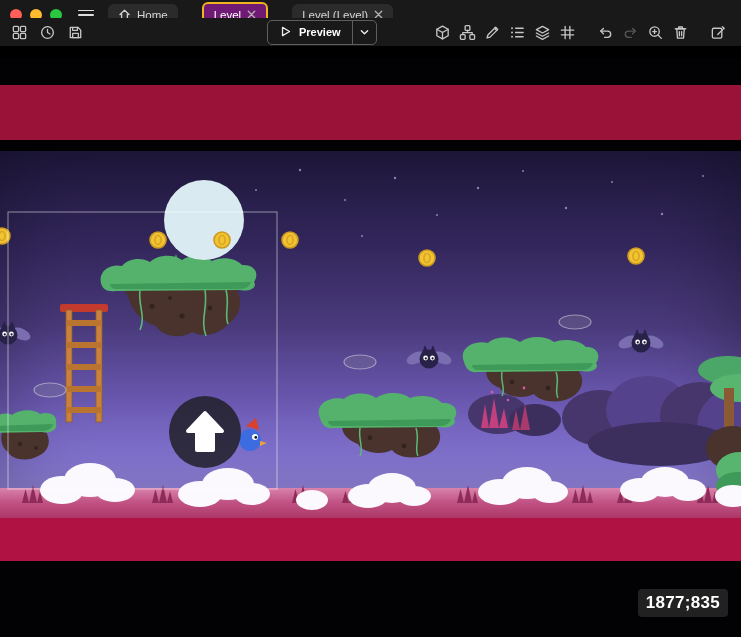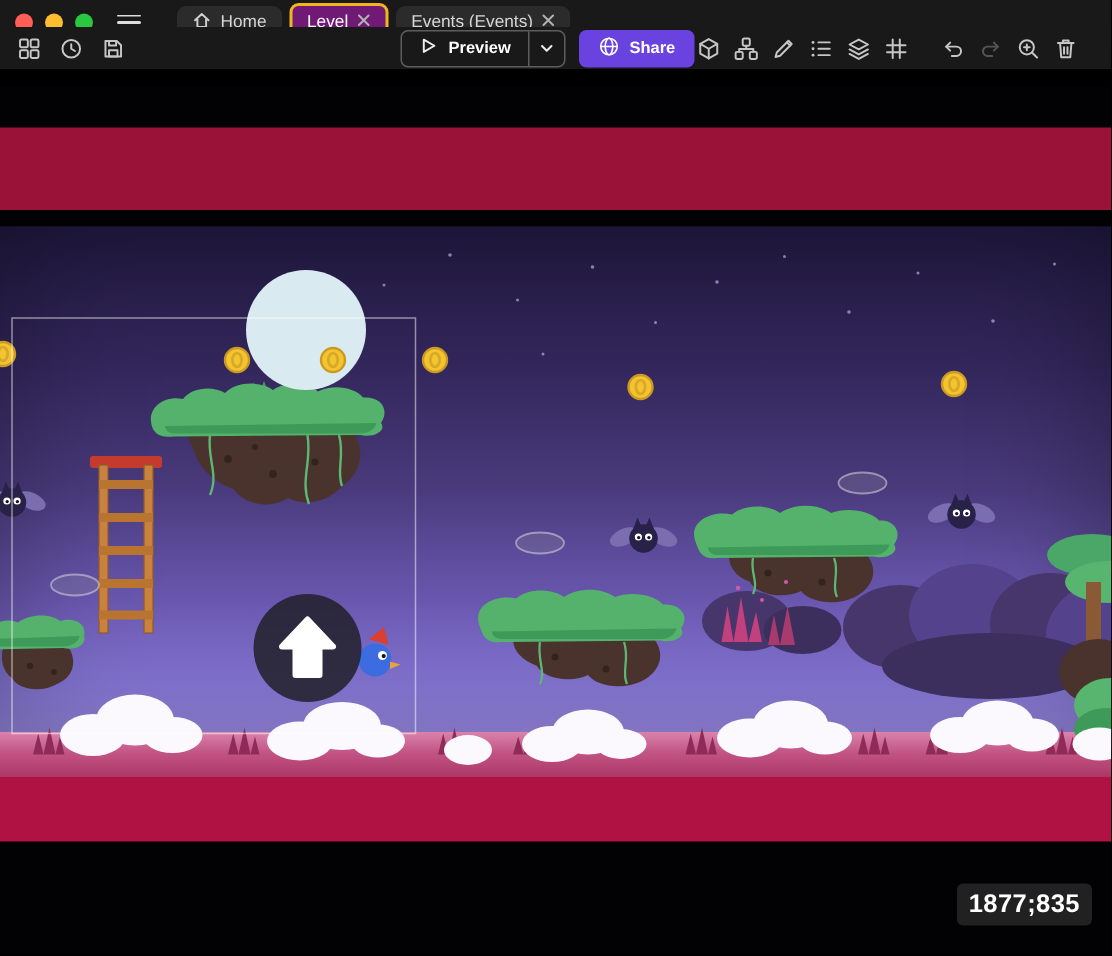--- a/index.html
+++ b/index.html
@@ -6,21 +6,21 @@
   .app{position:relative;width:741px;height:637px;background:#000;overflow:hidden;
        font-family:"Liberation Sans",sans-serif;-webkit-font-smoothing:antialiased;}
 
   
   .titlebar{position:absolute;top:0;left:0;right:0;height:30px;background:#191919;
             display:flex;align-items:center;padding-left:10px;box-sizing:border-box;}
   .traffic{display:flex;gap:8px;margin-right:12px;}
   .light{width:12px;height:12px;border-radius:50%;}
   .hamburger{width:16px;margin:0 14px 0 4px;cursor:pointer;}
   .hamburger span{display:block;height:1.7px;background:#DEDEDE;margin:2.7px 0;border-radius:1px;}
-  .tabs{display:flex;gap:5px;align-items:center;height:100%;margin-left:10px;}
+  .tabs{display:flex;gap:24px;align-items:center;height:100%;}
   .tab{display:flex;align-items:center;gap:6px;height:23px;padding:0 10px;background:#2B2B2B;
        border-radius:6px;color:#D6D6D6;font-size:11.5px;white-space:nowrap;cursor:pointer;}
   .tab.hl{border:2px solid #EFB51D;background:#701a75;color:#FFF;height:23px;}
 
   
   .toolbar{position:absolute;top:18px;left:0;right:0;height:28px;background:#191919;
            display:flex;align-items:center;padding:0 13px 0 10px;box-sizing:border-box;}
   .tbl{display:flex;gap:9px;align-items:center;}
   .icon-btn{width:19px;height:19px;display:flex;align-items:center;justify-content:center;cursor:pointer;}
   .tico{stroke:#C6C6C6;fill:none;stroke-width:1.4;stroke-linecap:round;stroke-linejoin:round;}
@@ -75,21 +75,21 @@
       </div>
       <div class="tab hl">
         <span>Level</span>
         <span>
           <svg width="9" height="9" viewBox="0 0 9 9">
               <path d="M1.3 1.3 7.7 7.7M7.7 1.3 1.3 7.7" stroke="#B3B3B3" stroke-width="1.3" stroke-linecap="round"></path>
             </svg>
         </span>
       </div>
       <div class="tab">
-        <span>Events (Events)</span>
+        <span>Level (Level)</span>
         <span>
           <svg width="9" height="9" viewBox="0 0 9 9">
               <path d="M1.3 1.3 7.7 7.7M7.7 1.3 1.3 7.7" stroke="#B3B3B3" stroke-width="1.3" stroke-linecap="round"></path>
             </svg>
         </span>
       </div>
     </div>
   </div>
 
   <div class="toolbar">
@@ -126,32 +126,20 @@
         </span>
         <span>Preview</span>
       </div>
       <div class="preview-caret">
         <svg width="9" height="7" viewBox="0 0 10 7">
             <path d="M1.5 1.5 5 5l3.5-3.5" stroke="#EDEDED" stroke-width="1.5" fill="none" stroke-linecap="round" stroke-linejoin="round"></path>
           </svg>
       </div>
     </div>
 
-    <div class="share-btn">
-      <span>
-        <svg width="14" height="14" viewBox="0 0 14 14">
-            <g stroke="#FFF" stroke-width="1.1" fill="none">
-              <circle cx="7" cy="7" r="5.5"></circle>
-              <ellipse cx="7" cy="7" rx="2.5" ry="5.5"></ellipse>
-              <path d="M1.6 7h10.8"></path>
-            </g>
-          </svg>
-      </span>
-      <span>Share</span>
-    </div>
 
     <div class="tbr">
       <div class="icon-btn">
         <svg class="tico" width="17" height="17" viewBox="0 0 18 18">
             <path d="M9 2.2 15 5.6v6.8L9 15.8 3 12.4V5.6z"></path>
             <path d="M3 5.6 9 9l6-3.4M9 9v6.8"></path>
           </svg>
       </div>
       <div class="icon-btn">
         <svg class="tico" width="17" height="17" viewBox="0 0 18 18">

